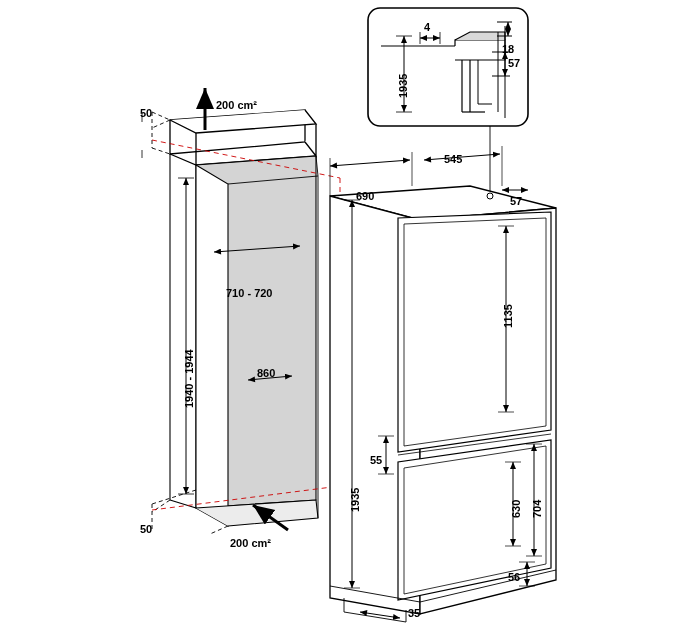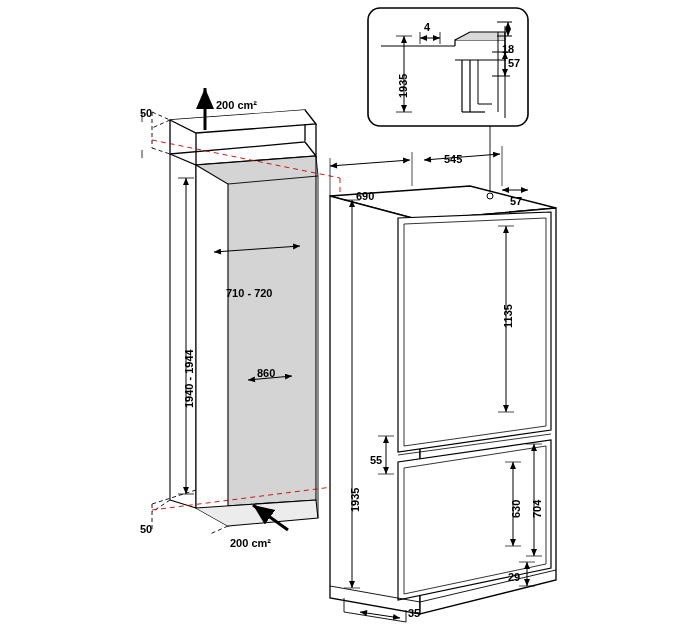--- a/index.html
+++ b/index.html
@@ -198,21 +198,21 @@
   <div class="lbl" style="left:230px; top:538px;">200 cm²</div>
 
   <div class="lbl" style="left:356px; top:160px;margin-top:31px;">690</div>
   <div class="lbl" style="left:444px; top:154px;">545</div>
   <div class="lbl" style="left:510px; top:196px;">57</div>
   <div class="lbl vert" style="left:503px; top:328px;">1135</div>
   <div class="lbl" style="left:370px; top:455px;">55</div>
   <div class="lbl vert" style="left:350px; top:512px;">1935</div>
   <div class="lbl vert" style="left:511px; top:518px;">630</div>
   <div class="lbl vert" style="left:532px; top:518px;">704</div>
-  <div class="lbl" style="left:508px; top:572px;">29</div>
+  <div class="lbl" style="left:508px; top:572px;">56</div>
   <div class="lbl" style="left:408px; top:608px;">35</div>
 
   <div class="lbl" style="left:424px; top:22px;">4</div>
   <div class="lbl" style="left:502px; top:16px;margin-top:28px;">18</div>
   <div class="lbl" style="left:508px; top:58px;">57</div>
   <div class="lbl vert" style="left:398px; top:98px;">1935</div>
 
 </div>
 
 </body></html>

